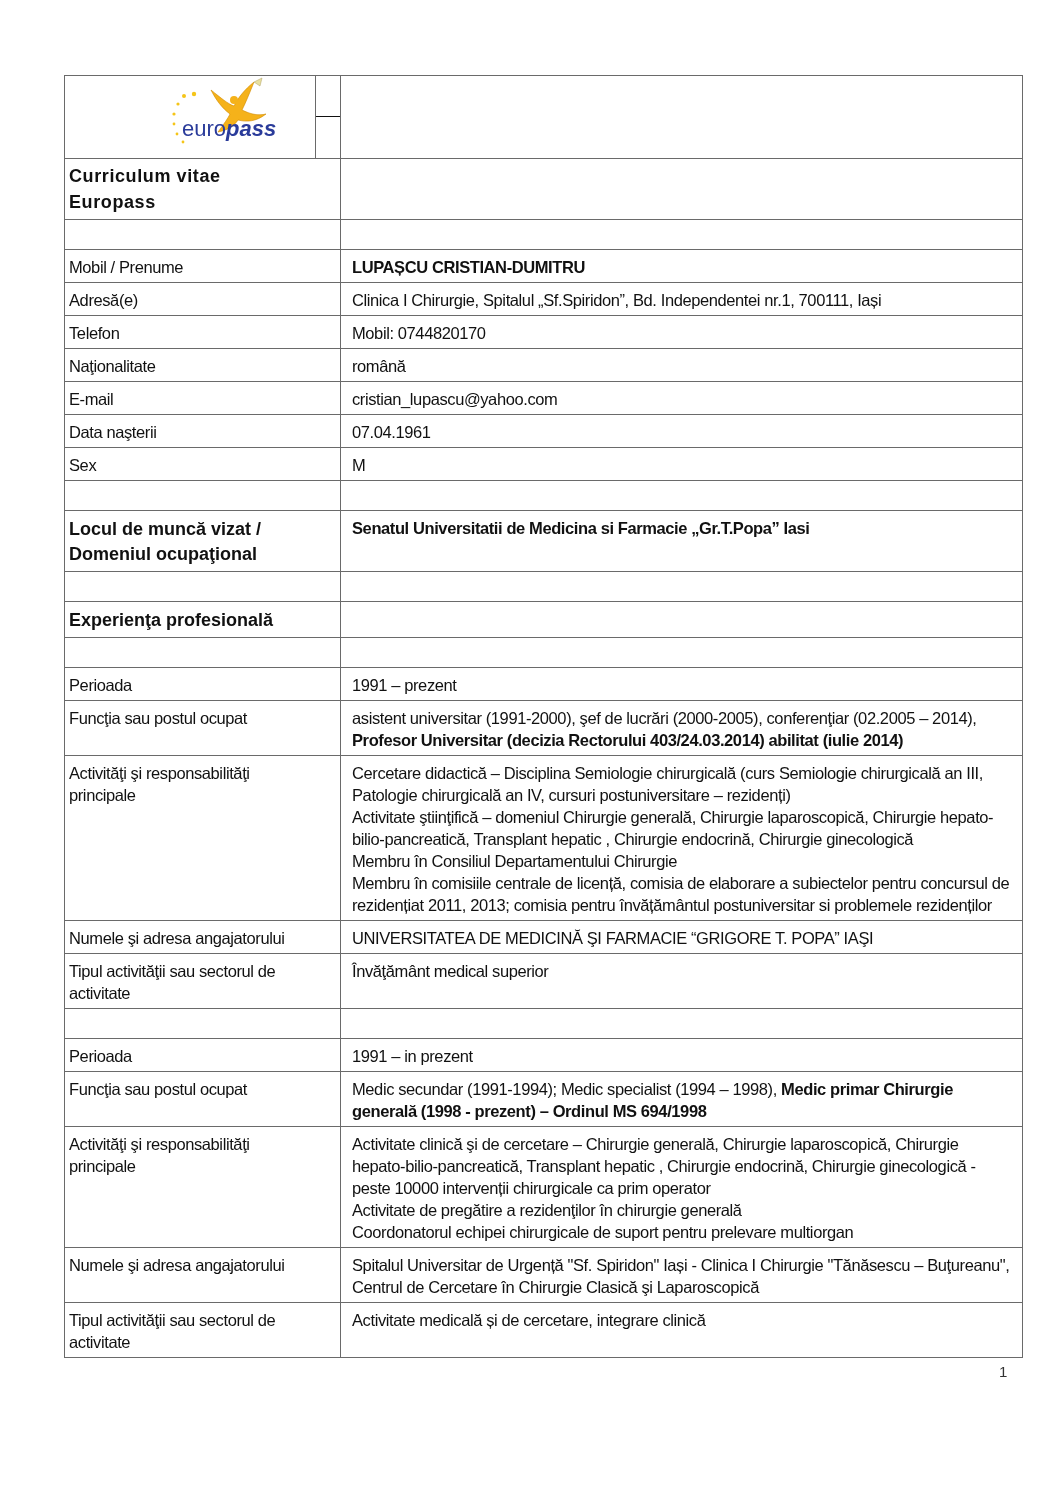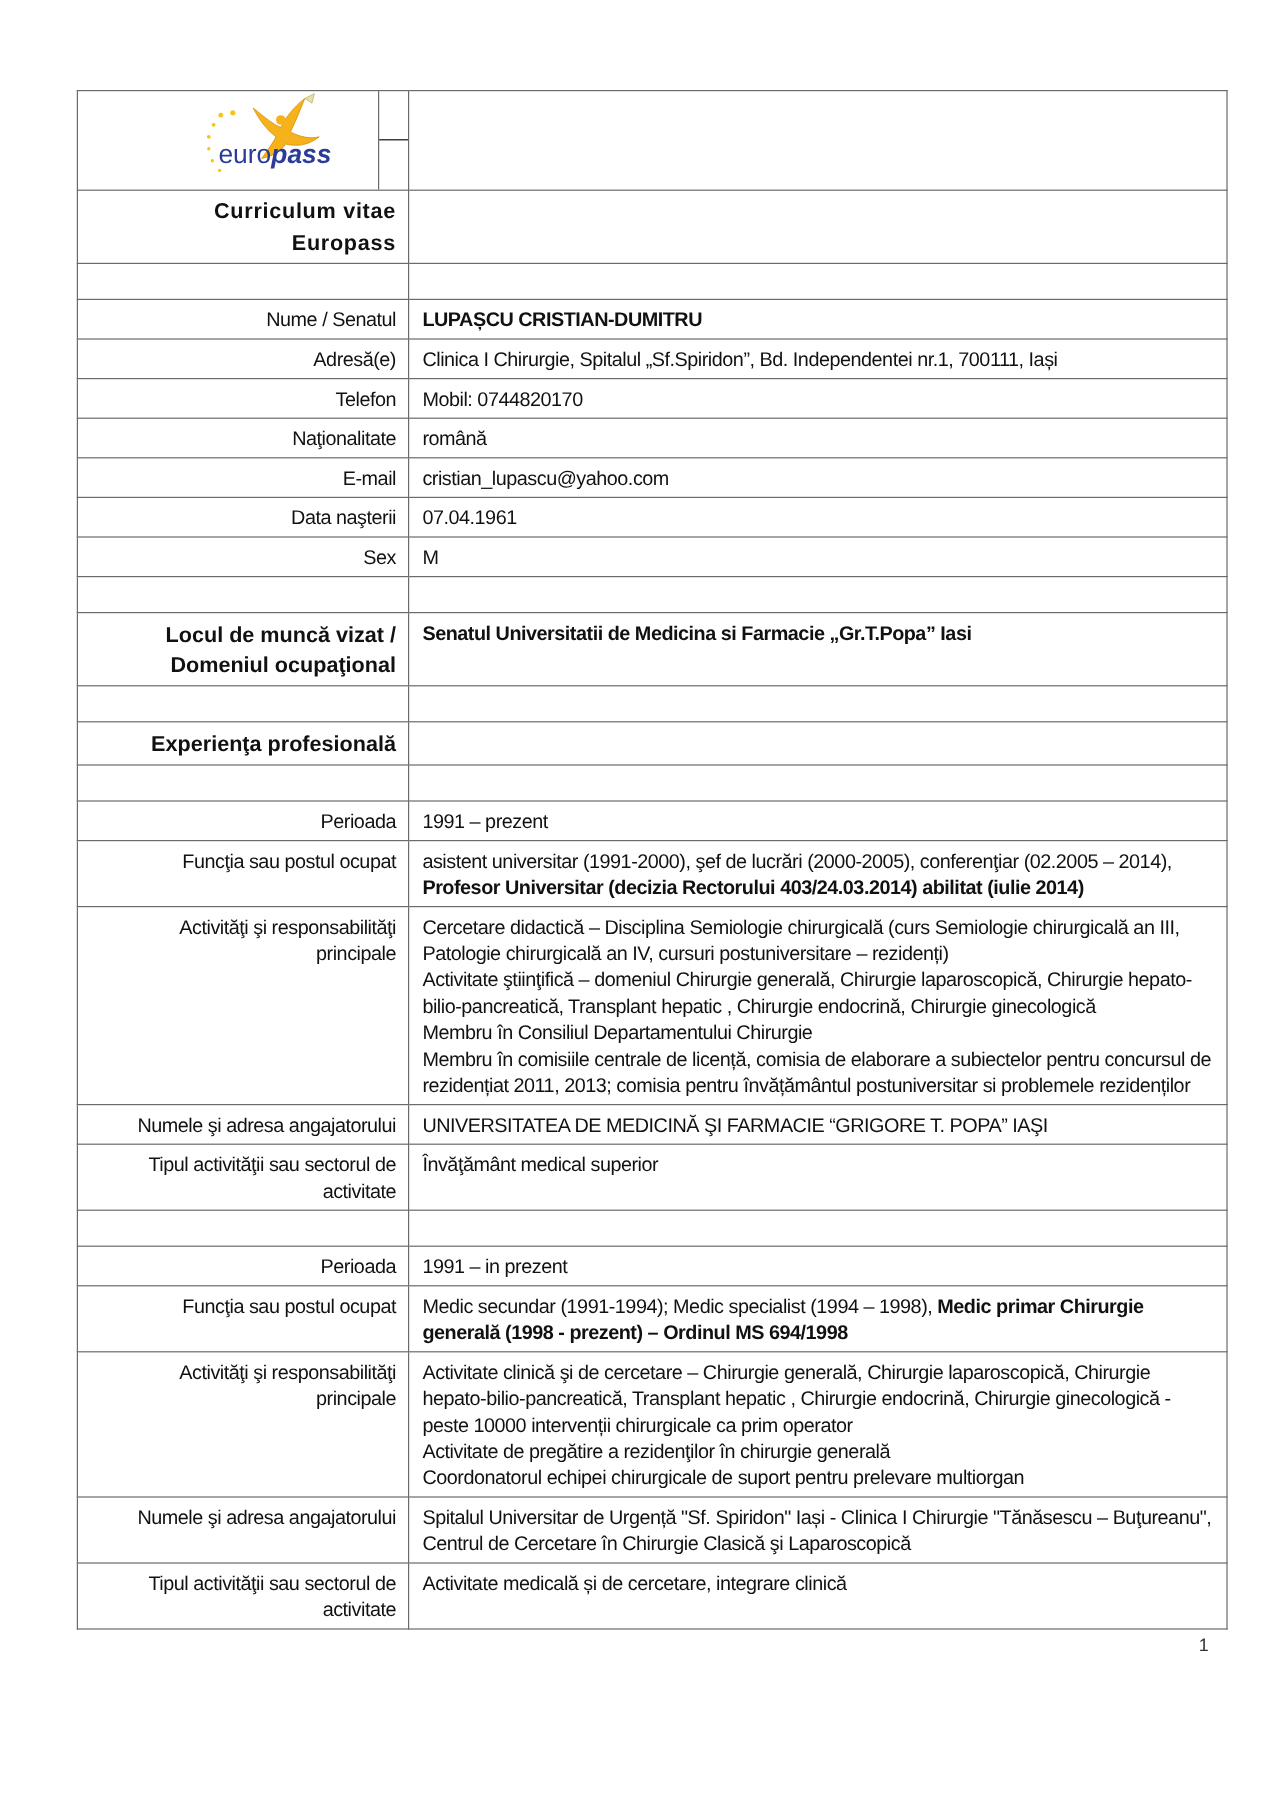--- a/index.html
+++ b/index.html
@@ -2,21 +2,21 @@
 <html><head>
 <meta charset="utf-8">
 <style>
   html, body { margin: 0; padding: 0; background: #ffffff; }
   body { width: 1058px; height: 1497px; position: relative; font-family: "Liberation Sans", sans-serif; color: #111; }
   .page { position: absolute; left: 50px; top: 75px; width: 958px; padding-left: 14px; }
   table.cv { border-collapse: collapse; width: 958px; table-layout: fixed; font-size: 16px; }
   table.cv td { border: 1.5px solid #6a6a6a; padding: 0; vertical-align: top; }
   col.c1 { width: 276px; }
   col.c2 { width: 682px; }
-  .lbl { text-align: right; padding: 6px 10px 4px 4px !important; line-height: 22px; letter-spacing: -0.4px; font-size: 16.5px; }
+  .lbl { text-align: left; padding: 6px 10px 4px 4px !important; line-height: 22px; letter-spacing: -0.4px; font-size: 16.5px; }
   .val { padding: 6px 10px 4px 11px !important; line-height: 22px; letter-spacing: -0.4px; font-size: 16.5px; }
   .hdr { font-weight: bold; font-size: 18px; letter-spacing: 0px; line-height: 25px; }
   .hdr2 { font-weight: bold; font-size: 18px; letter-spacing: 0.6px; line-height: 26px; }
   .b { font-weight: bold; }
   .logo-cell { height: 82px; position: relative; }
   .logo { position: absolute; right: 0; top: 0; width: 145px; height: 82px; border-left: 1.5px solid #6a6a6a; }
   .logo-inner { position: absolute; right: 0; top: 0; width: 145px; height: 82px; }
   .logo-tick { position: absolute; right: 0; top: 40px; width: 24px; border-top: 1.5px solid #111; }
   .empty { height: 30px; }
   .tel-split { display: flex; height: 100%; flex-direction: column; }
@@ -68,21 +68,21 @@
     <td></td>
   </tr>
 
   <tr class="empty">
           <td></td>
           <td></td>
         </tr>
 
 
   <tr>
-    <td class="lbl">Nume / Senatul</td>
+    <td class="lbl">Mobil / Prenume</td>
     <td class="val b">LUPAȘCU CRISTIAN-DUMITRU</td>
   </tr>
   <tr>
     <td class="lbl">Adresă(e)</td>
     <td class="val">Clinica I Chirurgie, Spitalul „Sf.Spiridon”, Bd. Independentei nr.1, 700111, Iași</td>
   </tr>
   <tr>
     <td class="lbl">Telefon</td>
     <td style="padding:0;">
       <div class="tel-split" style="height:30px;">

